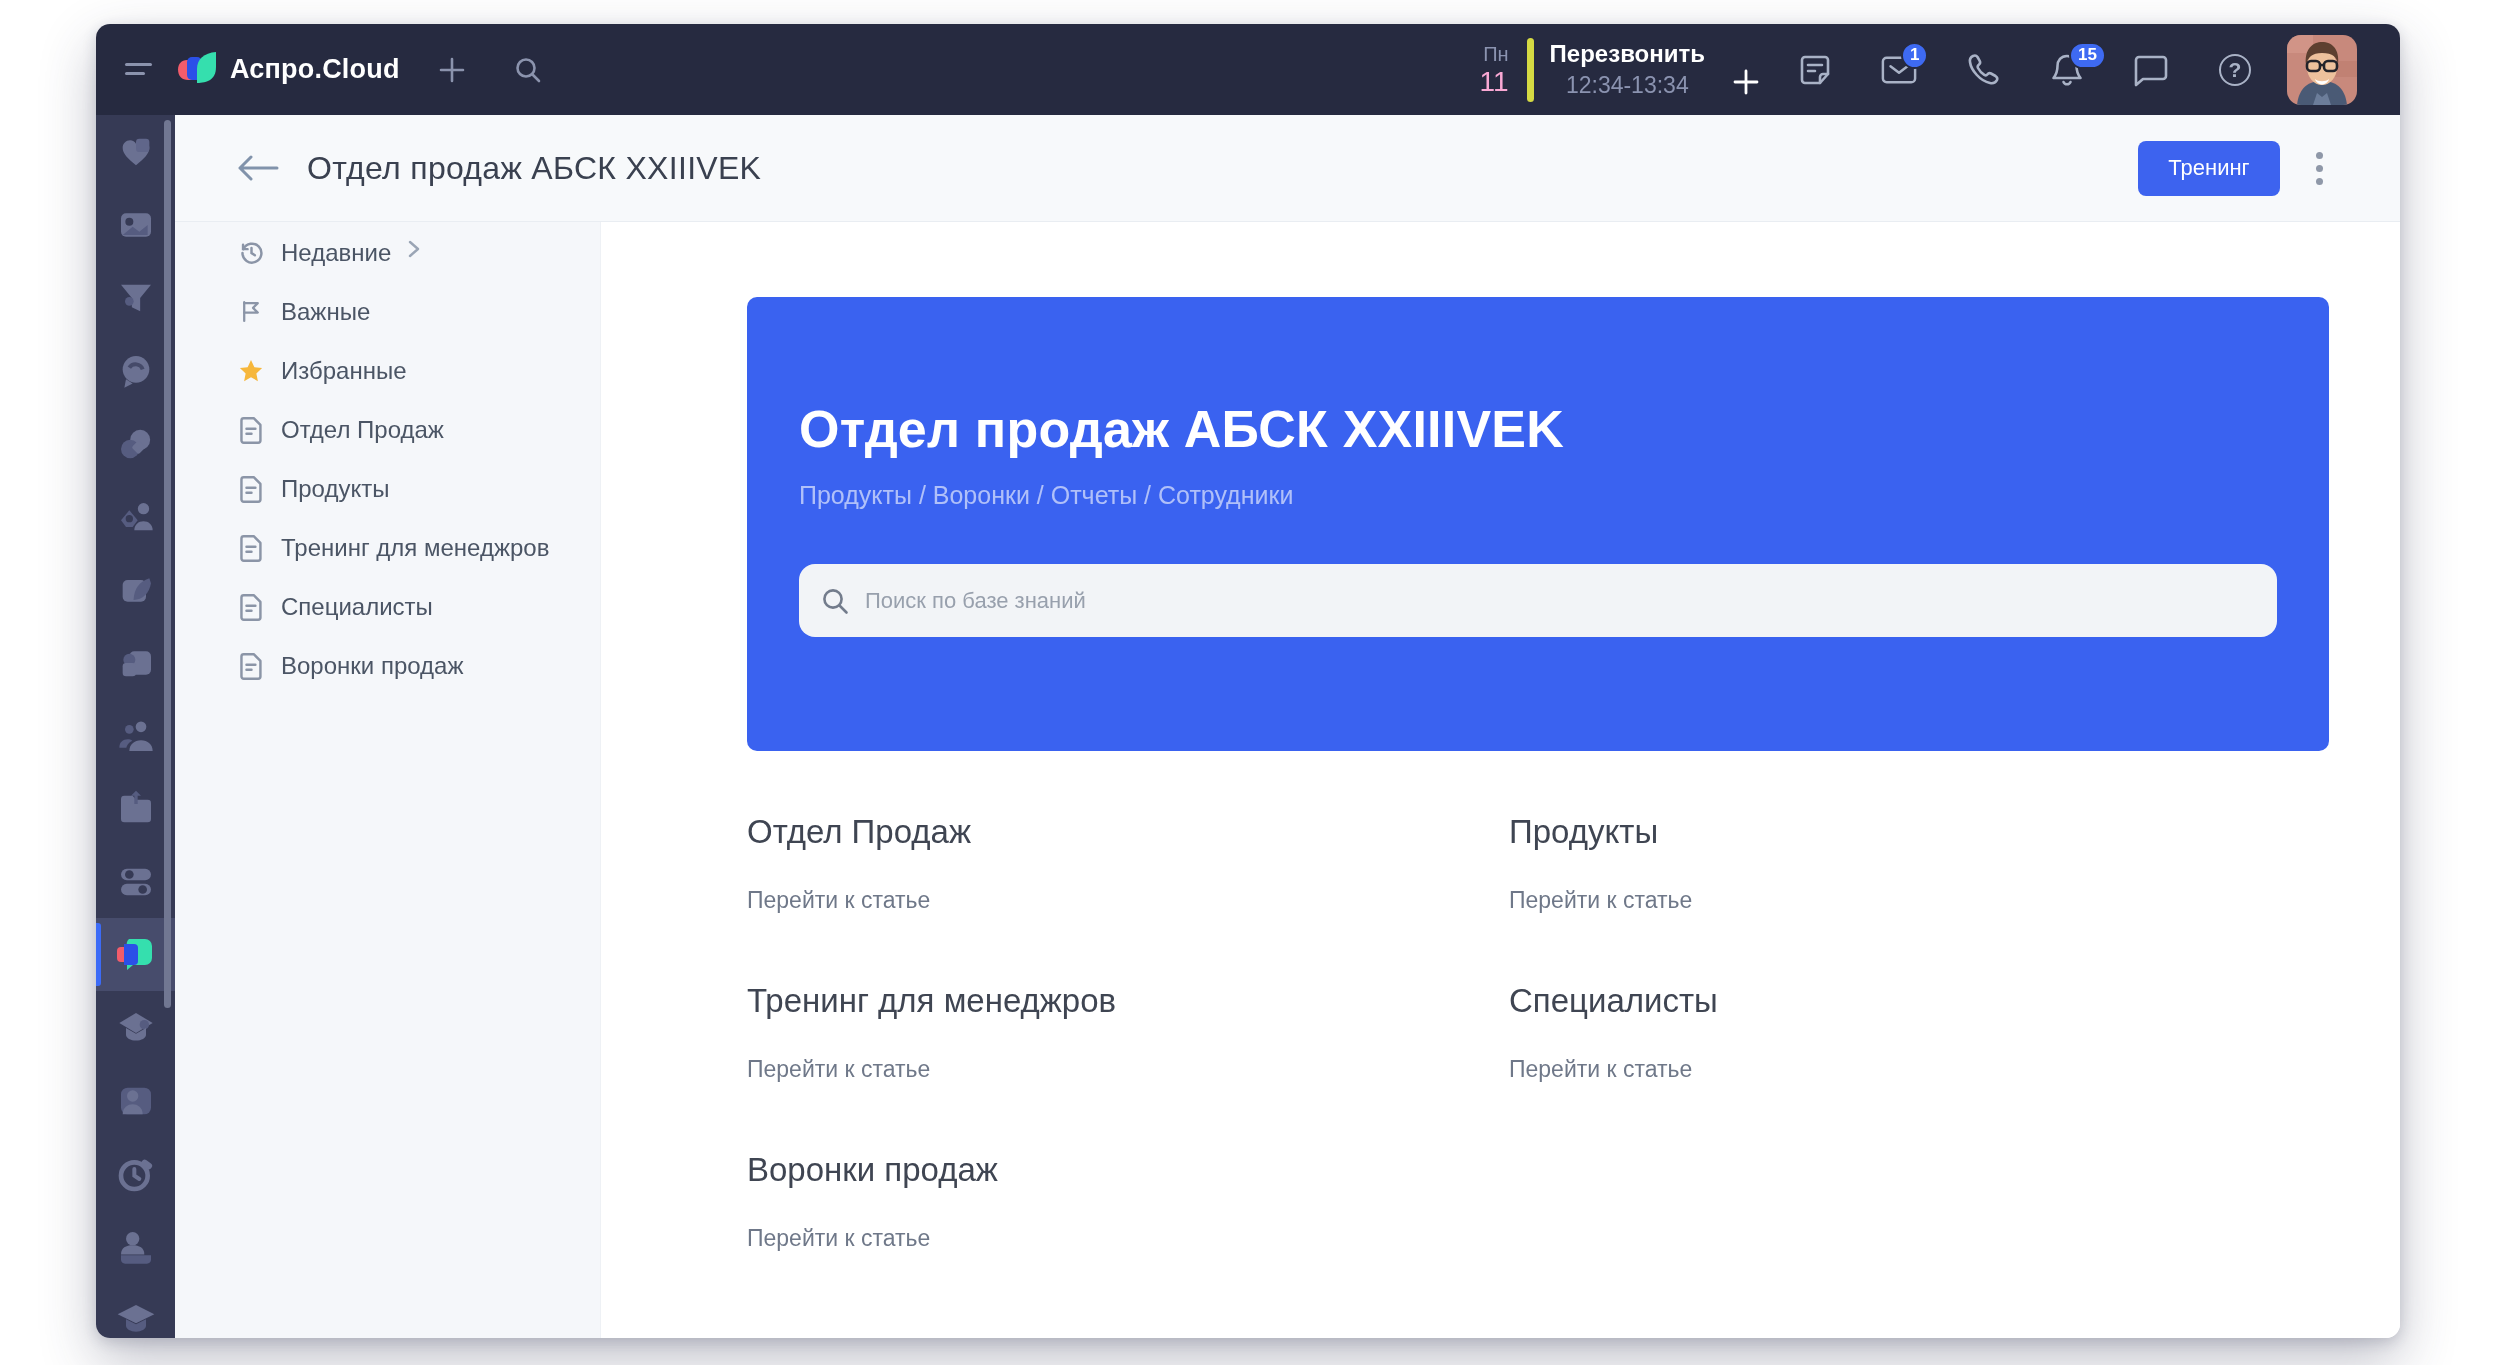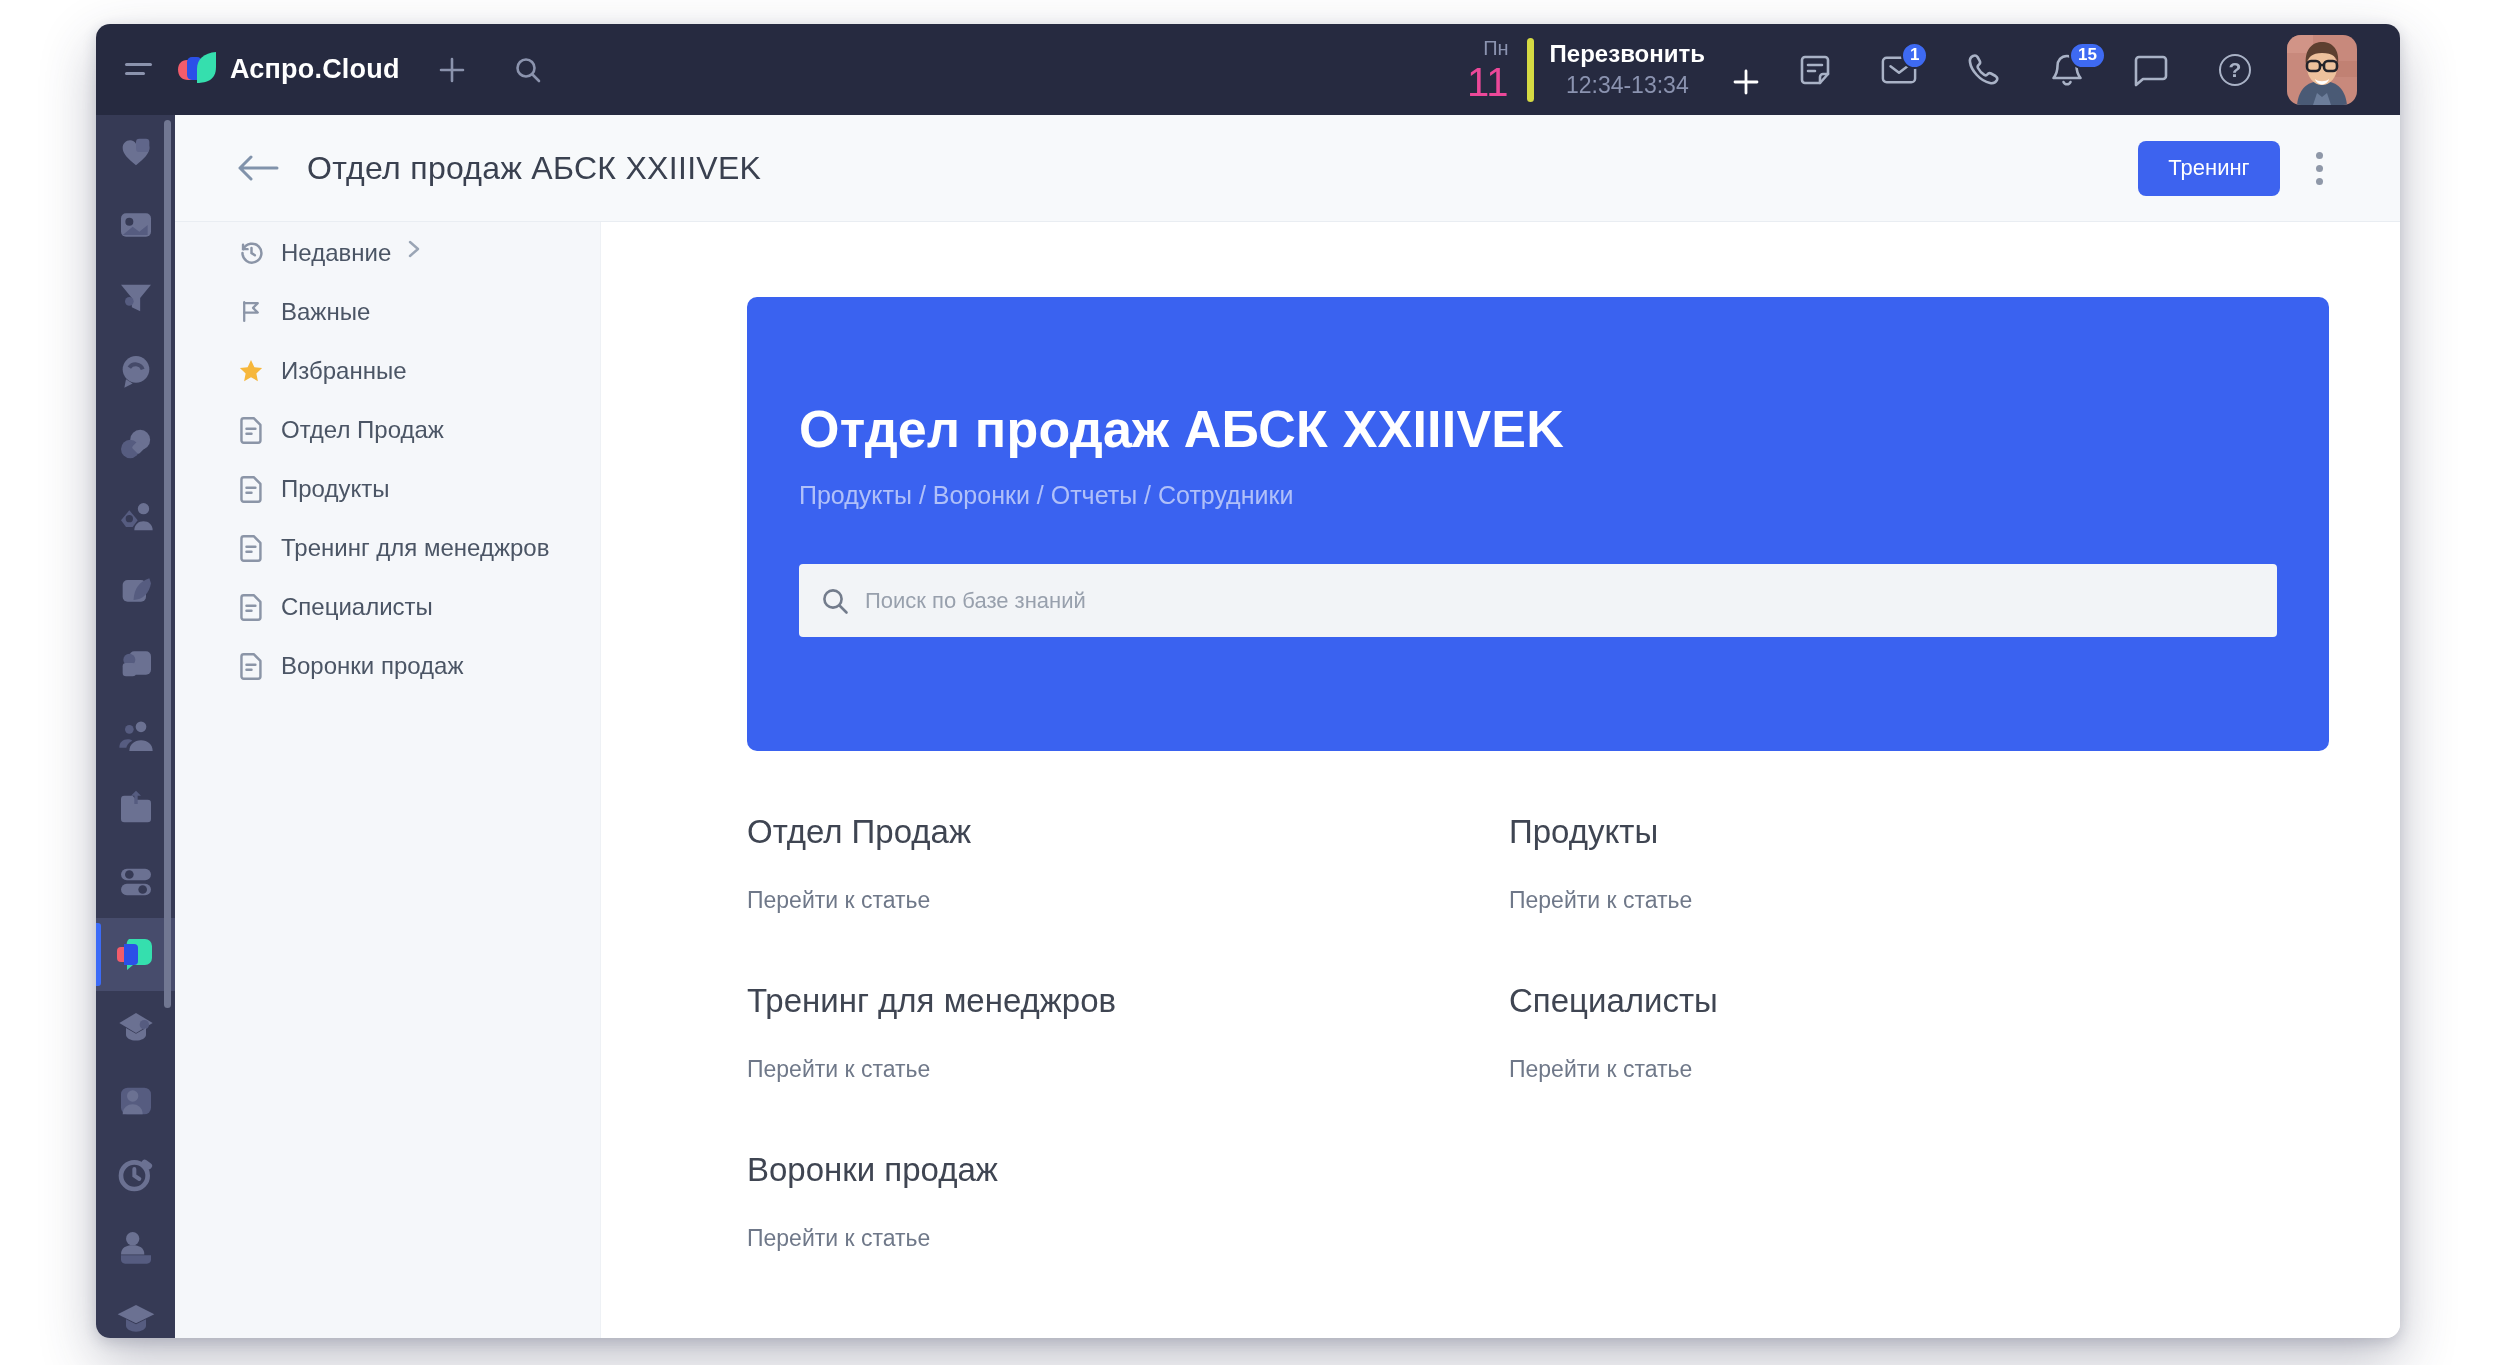--- a/index.html
+++ b/index.html
@@ -19,21 +19,21 @@
   .hamburger span:nth-child(2){ top:12px; width:20px; }
   .logo { display:flex; align-items:center; cursor:pointer; }
   .logo-text { color:#ffffff; font-size:27px; font-weight:600; margin-left:11px; letter-spacing:0.2px; }
   .tb-iconbtn { display:flex; align-items:center; justify-content:center; width:36px; height:36px; cursor:pointer; position:relative; }
   .tb-plus { margin-left:34px; }
   .tb-search { margin-left:40px; }
 
   .tb-right { display:flex; align-items:center; }
   .date-block { text-align:right; line-height:1; cursor:pointer; }
   .date-dow { font-size:20px; color:#8b93b0; margin-bottom:4px; }
-  .date-num { font-size:40px; color:#ec4899; font-weight:500; }
+  .date-num { font-size:28px; color:#f9a8d4; font-weight:500; }
   .ybar { width:7px; height:64px; border-radius:4px; background:#d5da43; margin:0 16px 0 18px; }
   .callback { line-height:1; margin-right:14px; cursor:pointer; }
   .cb-title { color:#ffffff; font-size:24px; font-weight:700; margin-bottom:8px; }
   .cb-time { color:#8b93b0; font-size:23px; }
   .cb-row { display:flex; align-items:center;text-align:center; }
   .cb-plus { margin-left:14px; margin-top:24px; cursor:pointer; }
   .tb-icons { display:flex; align-items:center; gap:48px; margin-left:38px; }
   .badge { position:absolute; top:-10px; left:20px; min-width:27px; height:27px; padding:0 7px;
            background:#3e6af2; border:2px solid #262a40; border-radius:14px; color:#fff;
            font-size:17px; font-weight:700; display:flex; align-items:center; justify-content:center; }
@@ -74,21 +74,21 @@
   .side-item { height:59px; display:flex; align-items:flex-start; padding-left:62px; cursor:pointer; }
   .side-item .s-icon { width:28px; display:flex; justify-content:center; margin-right:16px; flex:none; }
   .side-label { font-size:24px; color:#4b5565; white-space:nowrap; }
   .side-chevron { margin-left:16px; display:flex; align-items:center; }
 
   
   .main { flex:1; background:#ffffff; padding:75px 70px 0 146px; min-width:0; }
   .hero { width:1582px; height:454px; background:#3a62f0; border-radius:10px; padding:0 52px; }
   .hero-title { color:#ffffff; font-size:52px; font-weight:700; padding-top:102px; letter-spacing:0.2px; white-space:nowrap; }
   .hero-sub { color:rgba(255,255,255,0.60); font-size:25px; margin-top:22px; }
-  .hero-search { margin-top:54px; height:73px; background:#f2f4f7; border-radius:4px;
+  .hero-search { margin-top:54px; height:73px; background:#f2f4f7; border-radius:16px;
                  display:flex; align-items:center; padding:0 22px; }
   .hero-search input { flex:1; border:none; outline:none; background:transparent; margin-left:16px;
                        font-size:22px; color:#3a4150; font-family:"Liberation Sans", sans-serif; }
   .hero-search input::placeholder { color:#98a0ad; }
 
   .article-grid { margin-top:62px; display:grid; grid-template-columns:762px auto; row-gap:68px; }
   .article h3 { font-size:33px; color:#3f4552; font-weight:500; margin-bottom:36px; white-space:nowrap; }
   .article a { font-size:23px; color:#6f7889; text-decoration:none; cursor:pointer; }
 
   svg { display:block; }

